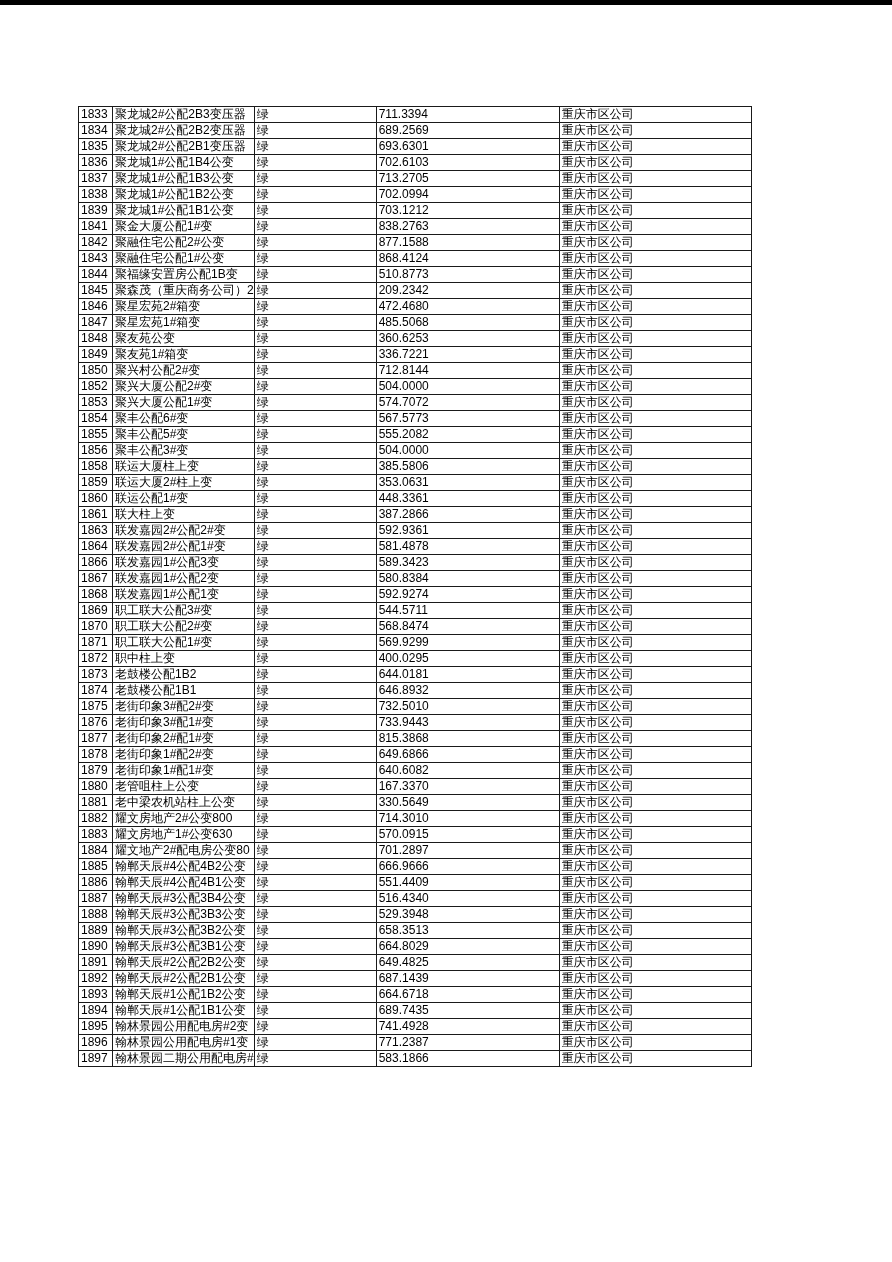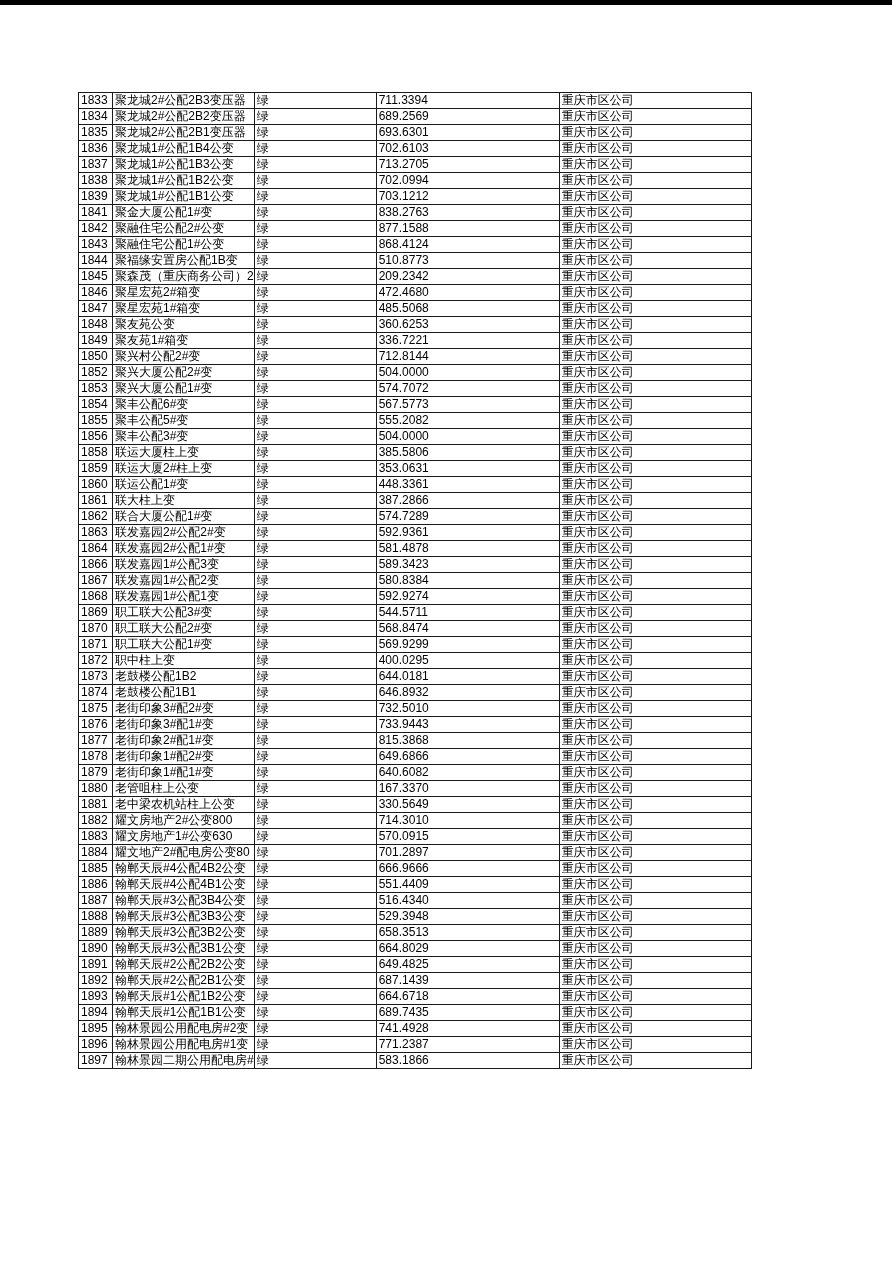--- a/index.html
+++ b/index.html
@@ -18,21 +18,21 @@
     position: absolute;
     left: 0;
     top: 0;
     width: 892px;
     height: 5px;
     background: #000000;
   }
   table.grid {
     position: absolute;
     left: 78px;
-    top: 92px;
+    top: 106px;
     border-collapse: collapse;
     table-layout: fixed;
   }
   table.grid td {
     border: 1px solid #1a1a1a;
     height: 15px;
     padding: 0 0 0 2px;
     font-size: 12px;
     line-height: 15px;
     color: #000000;
@@ -229,27 +229,20 @@
         <td class="c4">重庆市区公司</td>
       </tr>
       <tr>
         <td class="c0">1861</td>
         <td class="c1">联大柱上变</td>
         <td class="c2">绿</td>
         <td class="c3">387.2866</td>
         <td class="c4">重庆市区公司</td>
       </tr>
       <tr>
-        <td class="c0">1862</td>
-        <td class="c1">联合大厦公配1#变</td>
-        <td class="c2">绿</td>
-        <td class="c3">574.7289</td>
-        <td class="c4">重庆市区公司</td>
-      </tr>
-      <tr>
         <td class="c0">1863</td>
         <td class="c1">联发嘉园2#公配2#变</td>
         <td class="c2">绿</td>
         <td class="c3">592.9361</td>
         <td class="c4">重庆市区公司</td>
       </tr>
       <tr>
         <td class="c0">1864</td>
         <td class="c1">联发嘉园2#公配1#变</td>
         <td class="c2">绿</td>

